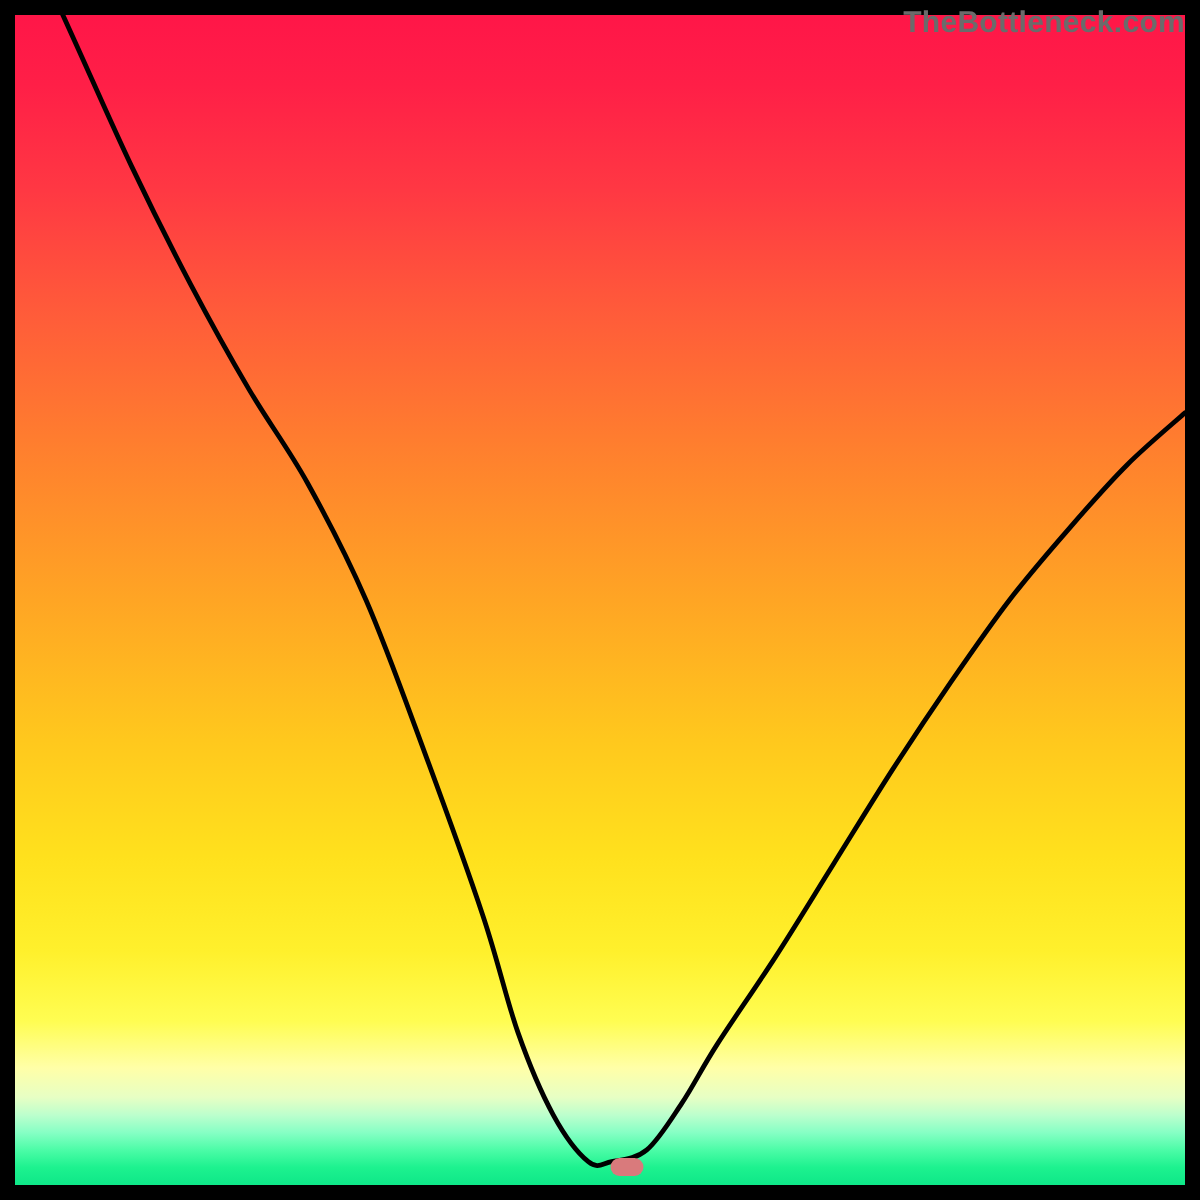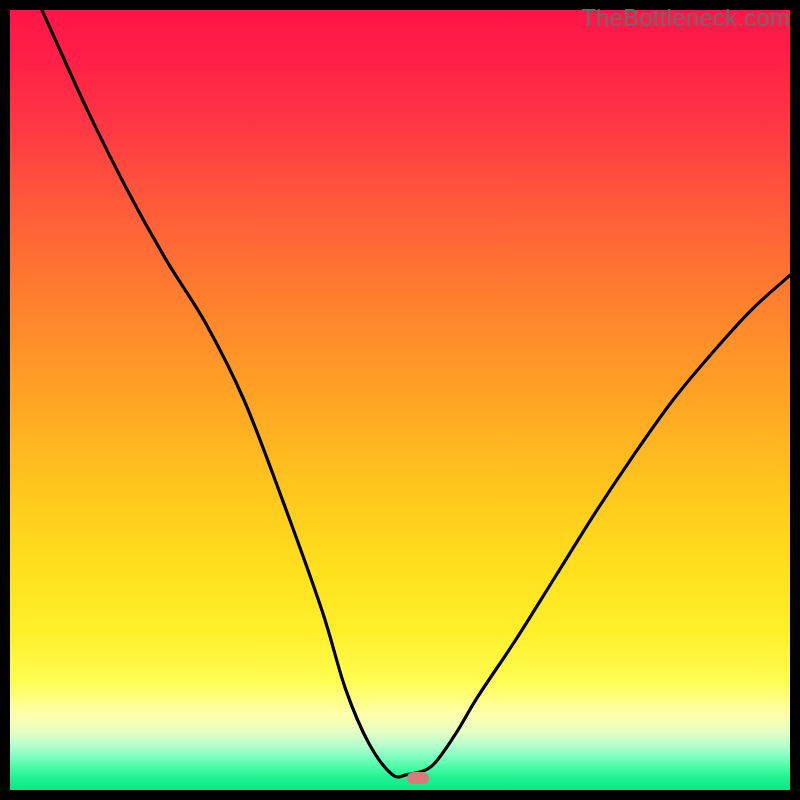--- a/index.html
+++ b/index.html
@@ -56,22 +56,22 @@
     width: 22px;
     height: 12px;
     background: #d97a7c;
     border-radius: 6px;
   }
   .watermark {
     position: absolute;
     top: 4px;
     right: 10px;
     color: #6b6b6b;
-    font-size: 24px;
-    font-weight: 400;
+    font-size: 20px;
+    font-weight: 700;
     letter-spacing: 0.2px;
     user-select: none;
   }
 </style>
 </head>
 <body>
 
 <div class="frame">
 
   <div class="plot">

